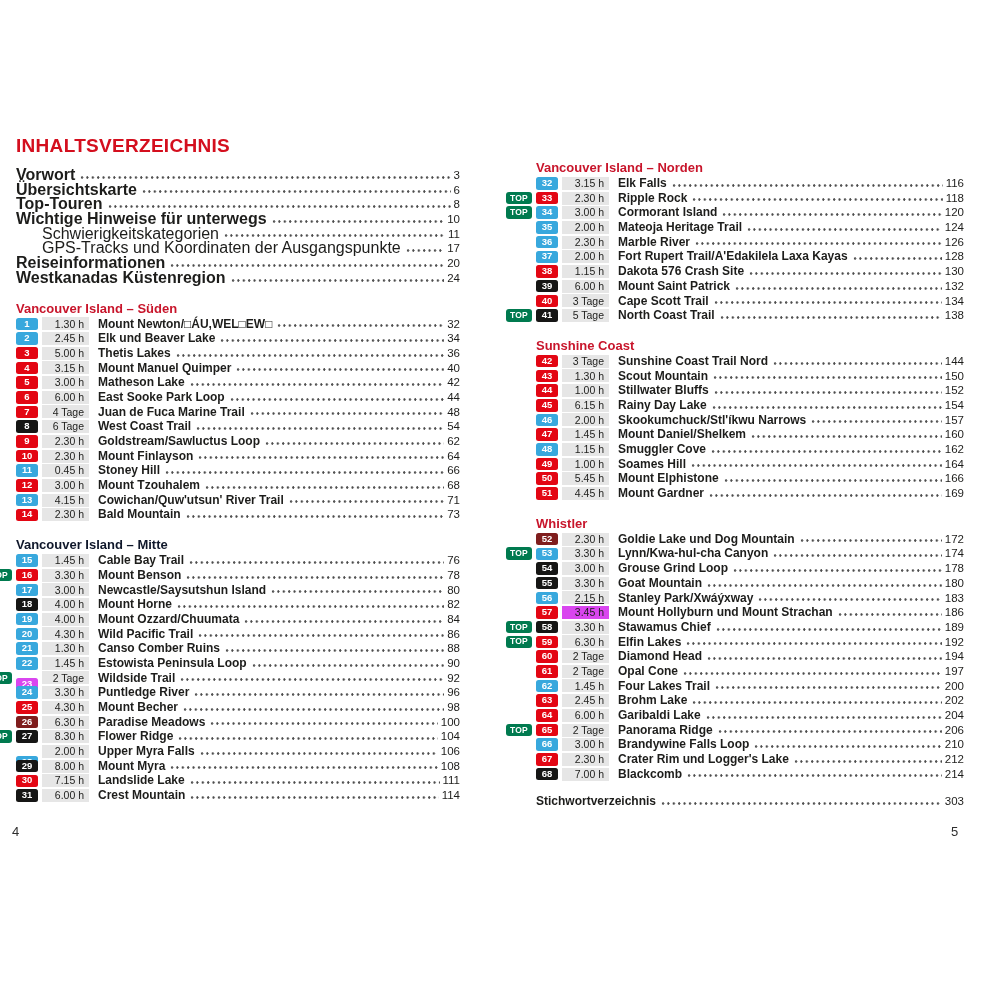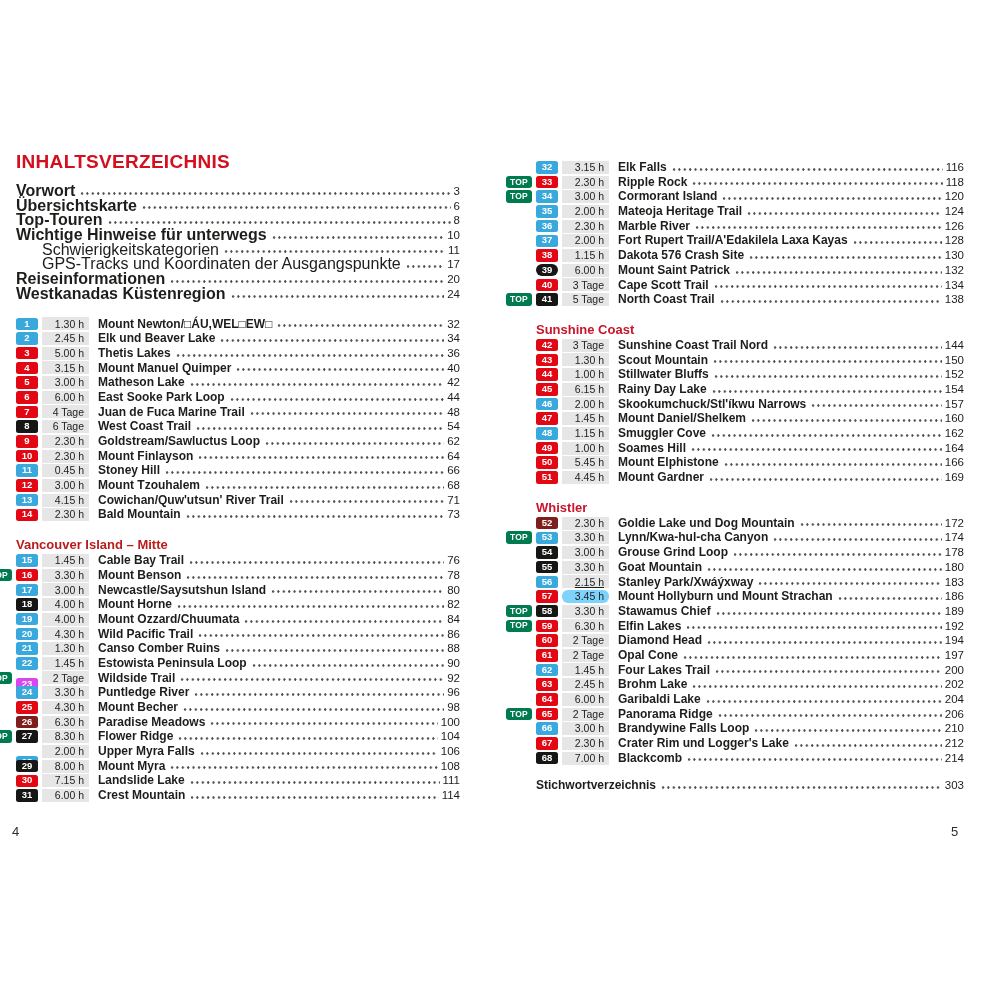--- a/index.html
+++ b/index.html
@@ -5,21 +5,21 @@
   html, body { margin: 0; padding: 0; }
   body {
     width: 984px; height: 984px;
     background: #ffffff;
     overflow: hidden;
     position: relative;
     font-family: "Liberation Sans", "DejaVu Sans", sans-serif;
     color: #1d1d1b;
   }
   .column { position: absolute; }
-  #left-column  { left: 16px;  top: 152px; width: 444px; }
+  #left-column  { left: 16px;  top: 136px; width: 444px; }
   #right-column { left: 536px; top: 160px; width: 428px; }
 
   .toc-title {
     font-size: 19px; font-weight: bold; letter-spacing: 0.3px;
     color: #d40f1e; margin: 0 0 12px 0; line-height: 20px;
   }
 
   .fm-row, .toc-row, .footer-row {
     display: flex; align-items: center;
     height: 14.7px; line-height: 14.7px;
@@ -115,20 +115,21 @@
         <span class="page-ref">20</span>
       </div>
       <div class="fm-row">
         <span class="fm-label">Westkanadas Küstenregion</span>
         <span class="leader"></span>
         <span class="page-ref">24</span>
       </div>
     </div>
   <div id="left-sections">
       <div class="section">
+        <div class="section-heading" style="color: rgb(200, 21, 43);">Vancouver Island – Süden</div>
         <div class="toc-row">
           <span class="num-badge" style="background: rgb(56, 168, 221);">1</span>
           <span class="time-cell" style="background: rgb(230, 230, 230);">1.30 h</span>
           <span class="trail-name">Mount Newton/□ÁU,WEL□EW□</span>
           <span class="leader"></span>
           <span class="page-ref">32</span>
         </div>
         <div class="toc-row">
           <span class="num-badge" style="background: rgb(56, 168, 221);">2</span>
           <span class="time-cell" style="background: rgb(230, 230, 230);">2.45 h</span>
@@ -215,21 +216,21 @@
         </div>
         <div class="toc-row">
           <span class="num-badge" style="background: rgb(227, 6, 19);">14</span>
           <span class="time-cell" style="background: rgb(230, 230, 230);">2.30 h</span>
           <span class="trail-name">Bald Mountain</span>
           <span class="leader"></span>
           <span class="page-ref">73</span>
         </div>
       </div>
       <div class="section">
-        <div class="section-heading" style="color: #b91c1c;">Vancouver Island – Mitte</div>
+        <div class="section-heading" style="color: #0f172a;">Vancouver Island – Mitte</div>
         <div class="toc-row">
           <span class="num-badge" style="background: rgb(56, 168, 221);">15</span>
           <span class="time-cell" style="background: rgb(230, 230, 230);">1.45 h</span>
           <span class="trail-name">Cable Bay Trail</span>
           <span class="leader"></span>
           <span class="page-ref">76</span>
         </div>
         <div class="toc-row">
           <span class="top-badge" style="background: rgb(0, 122, 79);">TOP</span>
           <span class="num-badge" style="background: rgb(227, 6, 19);">16</span>
@@ -345,20 +346,21 @@
           <span class="leader"></span>
           <span class="page-ref">114</span>
         </div>
       </div>
     </div>
 </div>
 
 <div class="column" id="right-column">
   <div id="right-sections">
       <div class="section">
+        <div class="section-heading" style="color: rgb(200, 21, 43);">Vancouver Island – Norden</div>
         <div class="toc-row">
           <span class="num-badge" style="background: rgb(56, 168, 221);">32</span>
           <span class="time-cell" style="background: rgb(230, 230, 230);">3.15 h</span>
           <span class="trail-name">Elk Falls</span>
           <span class="leader"></span>
           <span class="page-ref">116</span>
         </div>
         <div class="toc-row">
           <span class="top-badge" style="background: rgb(0, 122, 79);">TOP</span>
           <span class="num-badge" style="background: rgb(227, 6, 19);">33</span>
@@ -397,21 +399,21 @@
           <span class="page-ref">128</span>
         </div>
         <div class="toc-row">
           <span class="num-badge" style="background: rgb(227, 6, 19);">38</span>
           <span class="time-cell" style="background: rgb(230, 230, 230);">1.15 h</span>
           <span class="trail-name">Dakota 576 Crash Site</span>
           <span class="leader"></span>
           <span class="page-ref">130</span>
         </div>
         <div class="toc-row">
-          <span class="num-badge" style="background: rgb(22, 22, 21); border-radius: 6px;">39</span>
+          <span class="num-badge" style="background: rgb(22, 22, 21);">39</span>
           <span class="time-cell" style="background: rgb(230, 230, 230);">6.00 h</span>
           <span class="trail-name">Mount Saint Patrick</span>
           <span class="leader"></span>
           <span class="page-ref">132</span>
         </div>
         <div class="toc-row">
           <span class="num-badge" style="background: rgb(227, 6, 19);">40</span>
           <span class="time-cell" style="background: rgb(230, 230, 230);">3 Tage</span>
           <span class="trail-name">Cape Scott Trail</span>
           <span class="leader"></span>
@@ -532,21 +534,21 @@
         </div>
         <div class="toc-row">
           <span class="num-badge" style="background: rgb(56, 168, 221);">56</span>
           <span class="time-cell" style="background: rgb(230, 230, 230); text-decoration: underline;">2.15 h</span>
           <span class="trail-name">Stanley Park/Xwáýxway</span>
           <span class="leader"></span>
           <span class="page-ref">183</span>
         </div>
         <div class="toc-row">
           <span class="num-badge" style="background: rgb(227, 6, 19);">57</span>
-          <span class="time-cell" style="background: #7dd3fc; border-radius: 6px;">3.45 h</span>
+          <span class="time-cell" style="background: #d946ef;">3.45 h</span>
           <span class="trail-name">Mount Hollyburn und Mount Strachan</span>
           <span class="leader"></span>
           <span class="page-ref">186</span>
         </div>
         <div class="toc-row">
           <span class="top-badge" style="background: rgb(0, 122, 79);">TOP</span>
           <span class="num-badge" style="background: rgb(22, 22, 21);">58</span>
           <span class="time-cell" style="background: rgb(230, 230, 230);">3.30 h</span>
           <span class="trail-name">Stawamus Chief</span>
           <span class="leader"></span>

